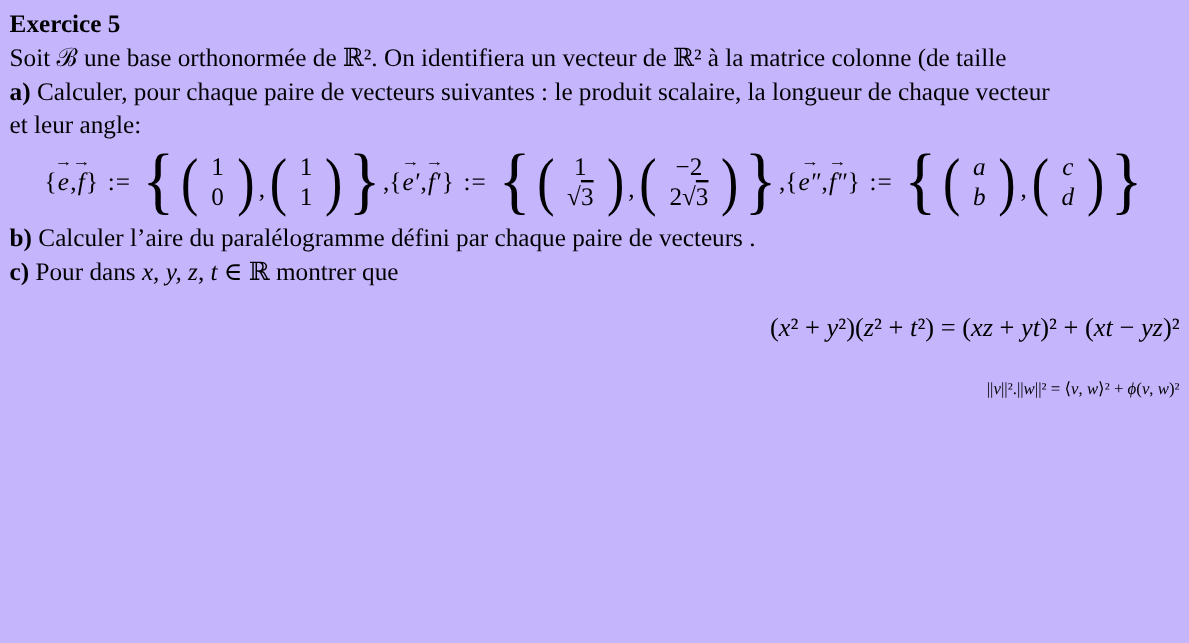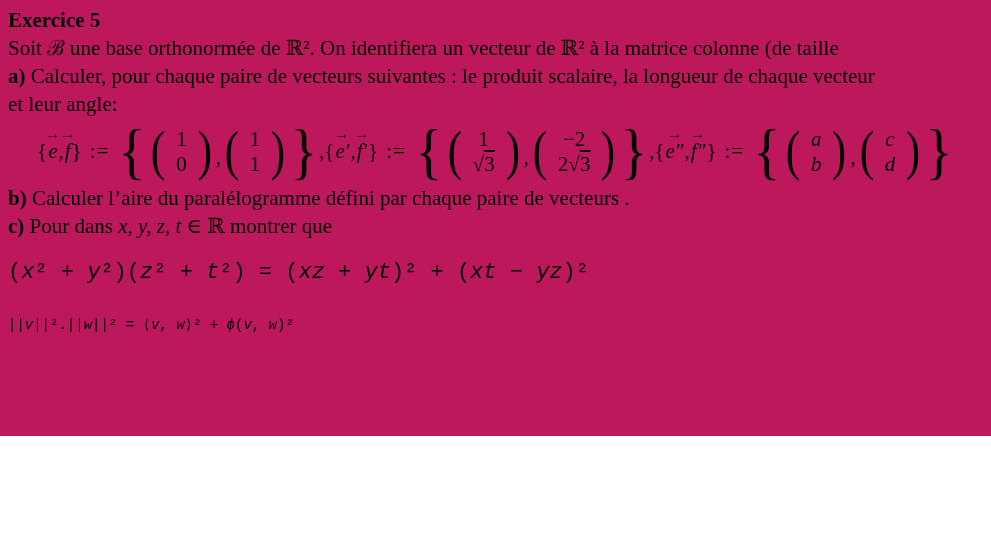--- a/index.html
+++ b/index.html
@@ -1,34 +1,34 @@
 <!DOCTYPE html>
 <html><head>
 <meta charset="utf-8">
 <style>
   html, body { margin: 0; padding: 0; background: #ffffff; }
   .page {
     position: relative;
-    width: 991px; height: 436px;
+    width: 991px; height: 536px;
     box-sizing: border-box;
     padding: 6px 8px 0 8px;
     overflow: hidden;
     font-family: "Liberation Serif", "DejaVu Serif", serif;
     font-size: 21px;
     color: #000000;
-    background: #be185d;
+    background: #c4b5fd;
   }
   .line { line-height: 28px; white-space: nowrap; }
   .bold { font-weight: bold; }
   .it { font-style: italic; }
   .rad { text-decoration: overline; }
   .title { font-weight: bold; line-height: 28px; }
 
   
-  .display { text-align: left; white-space: nowrap; font-family: Liberation Mono, monospace; }
+  .display { text-align: right; white-space: nowrap; }
   .eq { margin: 18px 0 22px 0; line-height: 30px; font-size: 22px; }
   .eq2 { margin: 20px 0 22px 0; line-height: 30px; font-size: 14px; }
 
   
   .vrow {
     margin: 6px 0 4px 0;
     display: flex;
     align-items: center;
     justify-content: center;
     white-space: nowrap;

